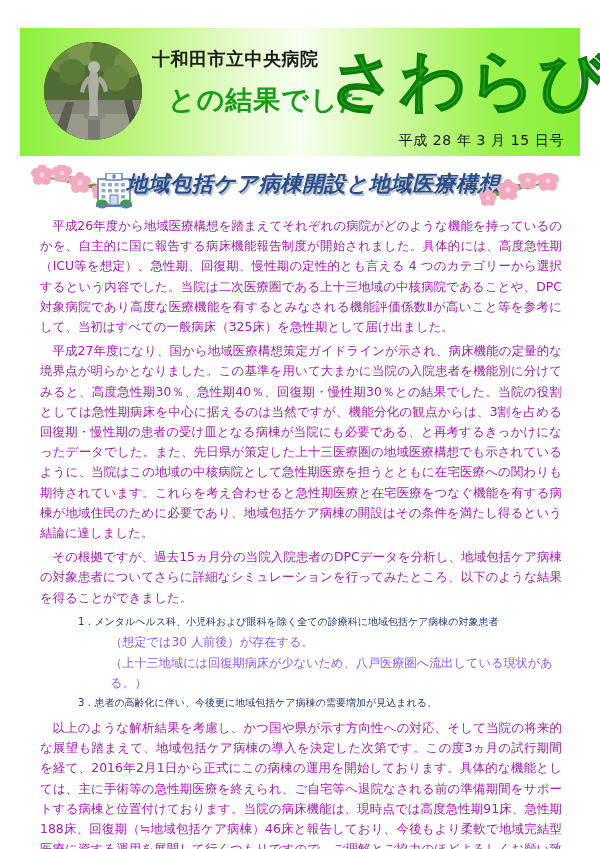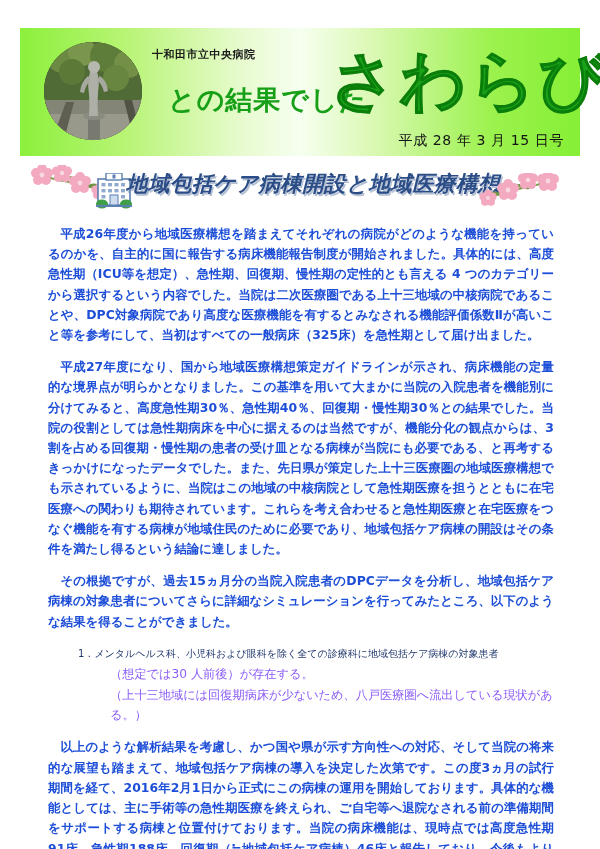--- a/index.html
+++ b/index.html
@@ -41,21 +41,21 @@
     overflow: hidden;
     background: #2d3b28;
   }
   .masthead-photo svg { display: block; }
 
   .hospital-name {
     position: absolute;
     left: 132px;
     top: 19px;
     font-family: "DejaVu Sans", "Liberation Sans", sans-serif;
-    font-size: 11px;
+    font-size: 18px;
     font-weight: bold;
     color: #1b1b1b;
     letter-spacing: 0.5px;
     white-space: nowrap;
   }
   .news-label {
     position: absolute;
     left: 148px;
     top: 54px;
     font-family: "DejaVu Sans", "Liberation Sans", sans-serif;
@@ -116,30 +116,29 @@
   }
 
   
   .body-area {
     position: absolute;
     left: 36px;
     top: 212px;
     width: 530px;
   }
   p.para {
-    margin: 12px;
+    margin: 4px;
     font-family: "DejaVu Sans", "Liberation Sans", sans-serif;
     font-size: 12.4px;
     line-height: 20.2px;
-    color: #1d4ed8;
+    color: #a21caf;
     text-align: justify;
     text-justify: inter-character;
     text-indent: 1em;
     letter-spacing: 0.05px;
-    font-weight: bold;
   }
   p.para + p.para { margin-top: 0; }
 
   .list-block {
     margin-top: 3px;
     margin-bottom: 3px;
   }
   .list-item {
     font-family: "DejaVu Sans", "Liberation Sans", sans-serif;
     font-size: 10px;
@@ -312,17 +311,20 @@
   <p class="para">その根拠ですが、過去15ヵ月分の当院入院患者のDPCデータを分析し、地域包括ケア病棟の対象患者についてさらに詳細なシミュレーションを行ってみたところ、以下のような結果を得ることができました。</p>
 
   <div class="list-block">
     <div class="list-item">
       <span>1．</span><span>メンタルヘルス科、小児科および眼科を除く全ての診療科に地域包括ケア病棟の対象患者</span>
     </div>
     <div class="list-sub">（想定では30 人前後）が存在する。</div>
 
     <div class="list-sub">（上十三地域には回復期病床が少ないため、八戸医療圏へ流出している現状がある。）</div>
 
+    <div class="list-item">
+      <span>3．</span><span>患者の高齢化に伴い、今後更に地域包括ケア病棟の需要増加が見込まれる。</span>
+    </div>
   </div>
 
   <p class="para">以上のような解析結果を考慮し、かつ国や県が示す方向性への対応、そして当院の将来的な展望も踏まえて、地域包括ケア病棟の導入を決定した次第です。この度3ヵ月の試行期間を経て、2016年2月1日から正式にこの病棟の運用を開始しております。具体的な機能としては、主に手術等の急性期医療を終えられ、ご自宅等へ退院なされる前の準備期間をサポートする病棟と位置付けております。当院の病床機能は、現時点では高度急性期91床、急性期188床、回復期（≒地域包括ケア病棟）46床と報告しており、今後もより柔軟で地域完結型医療に資する運用を展開して行くつもりですので、ご理解とご協力のほどよろしくお願い致します。</p>
 
 </div>
 
 </body></html>

